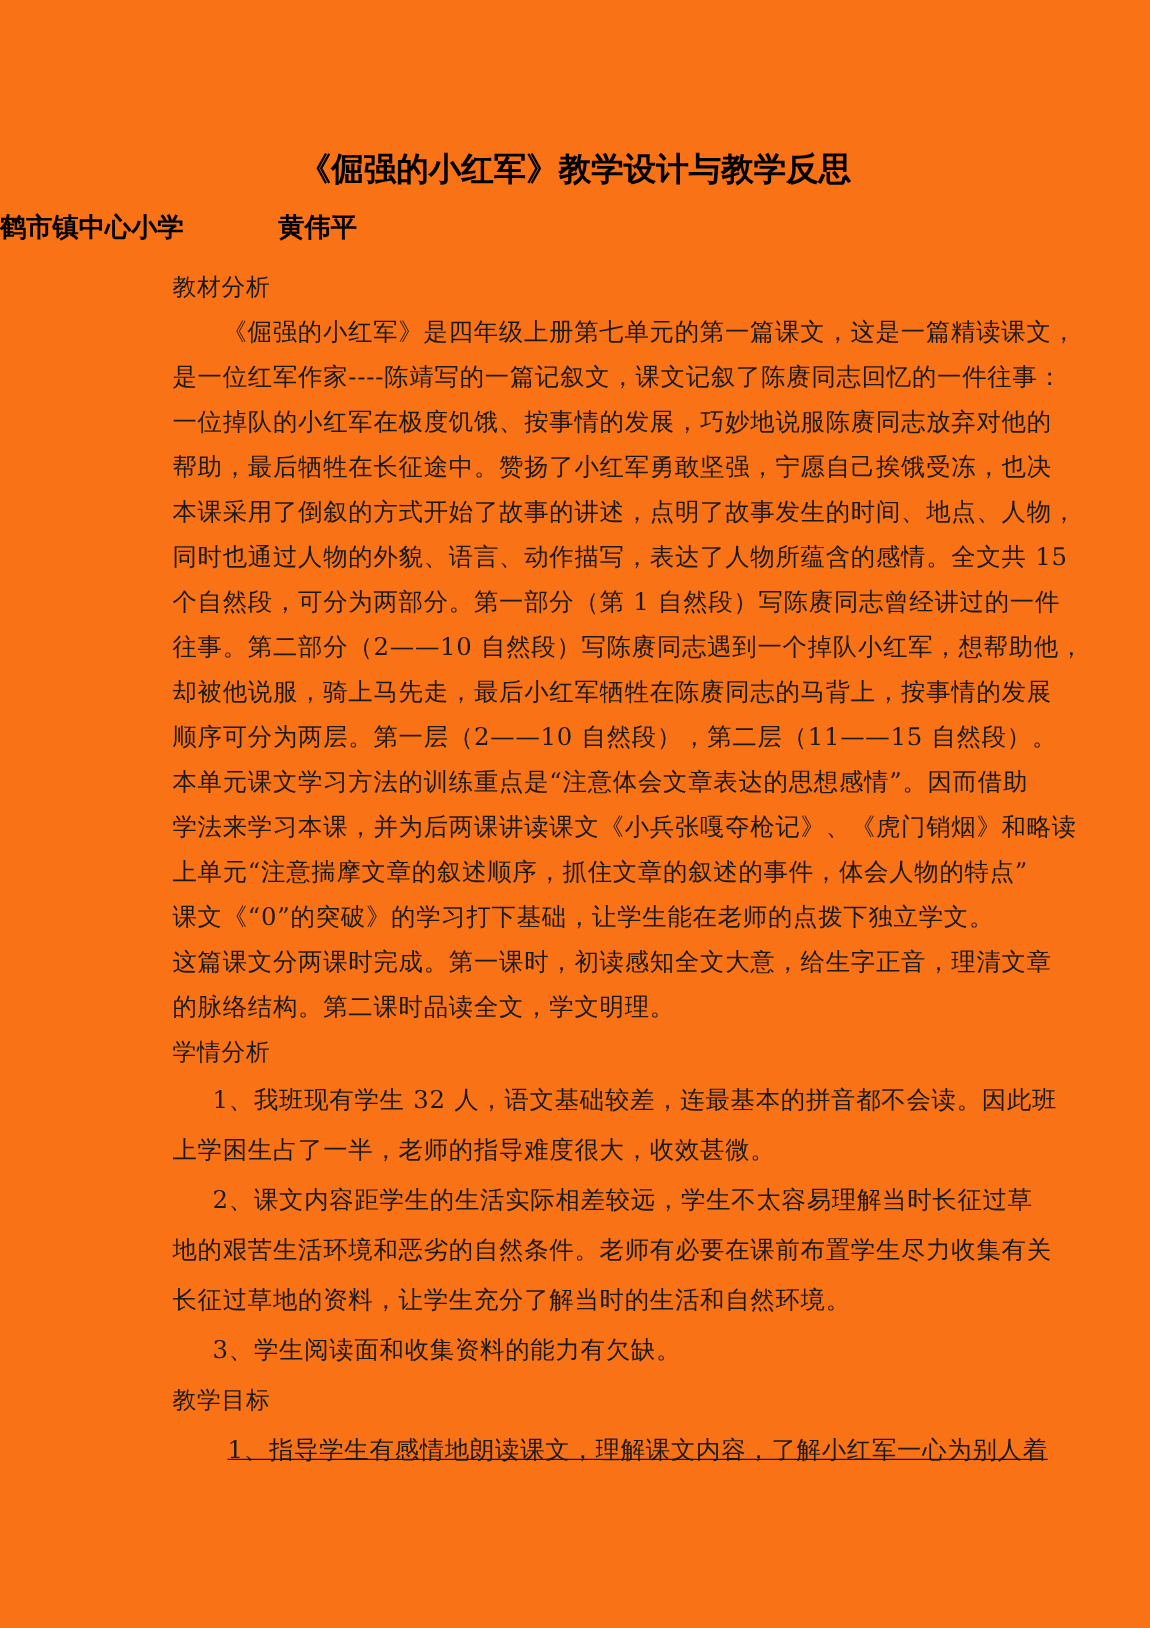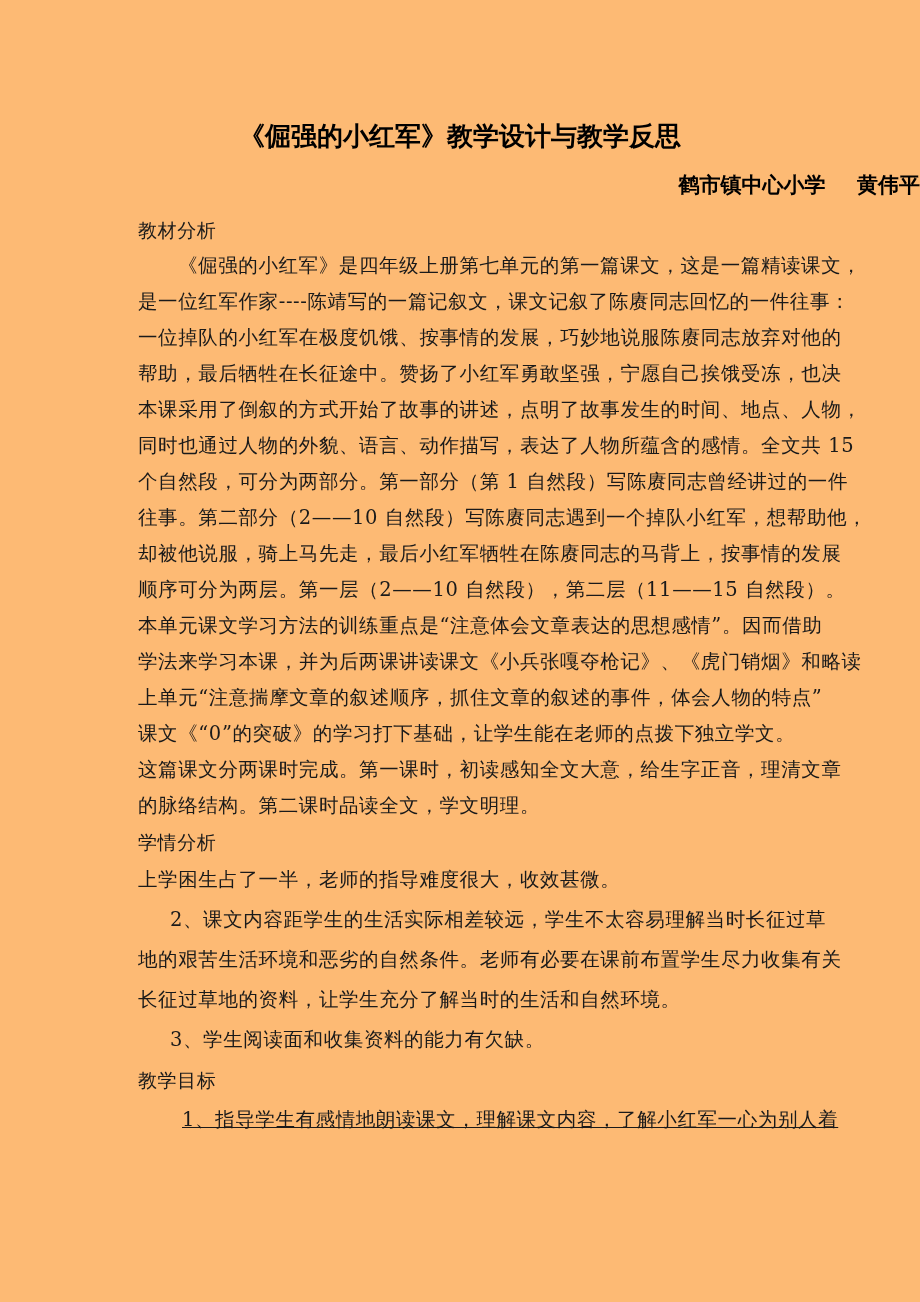--- a/index.html
+++ b/index.html
@@ -1,23 +1,23 @@
 <!DOCTYPE html>
 <html><head>
   <meta charset="utf-8">
   <style>
     html, body { margin: 0; padding: 0; background: #ffffff; }
     body { width: 920px; height: 1302px; position: relative; overflow: hidden;
            font-family: "DejaVu Serif", "Liberation Serif", serif; color: #111; }
-    .page { position: absolute; left: 0; top: 0; width: 920px; height: 1302px; background: #fdba74; }
+    .page { position: absolute; left: 0; top: 0; width: 920px; height: 1302px; background: #f97316; }
     .title { position: absolute; left: 0; width: 920px; top: 118px; text-align: center;
              font-family: "DejaVu Sans", "Liberation Sans", sans-serif; font-weight: bold;
              font-size: 26px; line-height: 36px; color: #000; }
-    .subtitle { position: absolute; left: 0; width: 920px; top: 170px; text-align: right;
-                font-family: Liberation Serif, serif; font-weight: bold;
+    .subtitle { position: absolute; left: 0; width: 920px; top: 170px; text-align: left;
+                font-family: Liberation Mono, monospace; font-weight: bold;
                 font-size: 21px; line-height: 30px; color: #000; white-space: pre; }
     .body { position: absolute; left: 138px; top: 212px; width: 650px; }
     .line { height: 36px; line-height: 36px; font-size: 19.5px; white-space: nowrap;
             letter-spacing: 0.6px; color: #1a1a1a; }
     .line.justify { text-align: justify; text-align-last: justify; }
     .heading { font-size: 19px; }
     .indent1 { padding-left: 40px; }
     .indent2 { padding-left: 32px; }
     .indent3 { padding-left: 44px; }
   </style>
@@ -42,20 +42,21 @@
     <div class="line justify">却被他说服，骑上马先走，最后小红军牺牲在陈赓同志的马背上，按事情的发展</div>
     <div class="line">顺序可分为两层。第一层（2——10 自然段），第二层（11——15 自然段）。</div>
     <div class="line justify">本单元课文学习方法的训练重点是“注意体会文章表达的思想感情”。因而借助</div>
     <div class="line justify">学法来学习本课，并为后两课讲读课文《小兵张嘎夺枪记》、《虎门销烟》和略读</div>
     <div class="line justify">上单元“注意揣摩文章的叙述顺序，抓住文章的叙述的事件，体会人物的特点”</div>
     <div class="line">课文《“0”的突破》的学习打下基础，让学生能在老师的点拨下独立学文。</div>
     <div class="line justify">这篇课文分两课时完成。第一课时，初读感知全文大意，给生字正音，理清文章</div>
     <div class="line">的脉络结构。第二课时品读全文，学文明理。</div>
 
     <div class="line heading">学情分析</div>
+    <div class="line justify indent2" style="height:40px;line-height:40px;">1、我班现有学生 32 人，语文基础较差，连最基本的拼音都不会读。因此班</div>
     <div class="line" style="height:40px;line-height:40px;">上学困生占了一半，老师的指导难度很大，收效甚微。</div>
     <div class="line justify indent2" style="height:40px;line-height:40px;">2、课文内容距学生的生活实际相差较远，学生不太容易理解当时长征过草</div>
     <div class="line justify" style="height:40px;line-height:40px;">地的艰苦生活环境和恶劣的自然条件。老师有必要在课前布置学生尽力收集有关</div>
     <div class="line" style="height:40px;line-height:40px;">长征过草地的资料，让学生充分了解当时的生活和自然环境。</div>
     <div class="line indent2" style="height:40px;line-height:40px;">3、学生阅读面和收集资料的能力有欠缺。</div>
 
     <div class="line heading" style="height:40px;line-height:40px;">教学目标</div>
     <div class="line justify indent3" style="height:40px;line-height:40px;text-decoration:underline;">1、指导学生有感情地朗读课文，理解课文内容，了解小红军一心为别人着</div>
   </div>
 </div>

